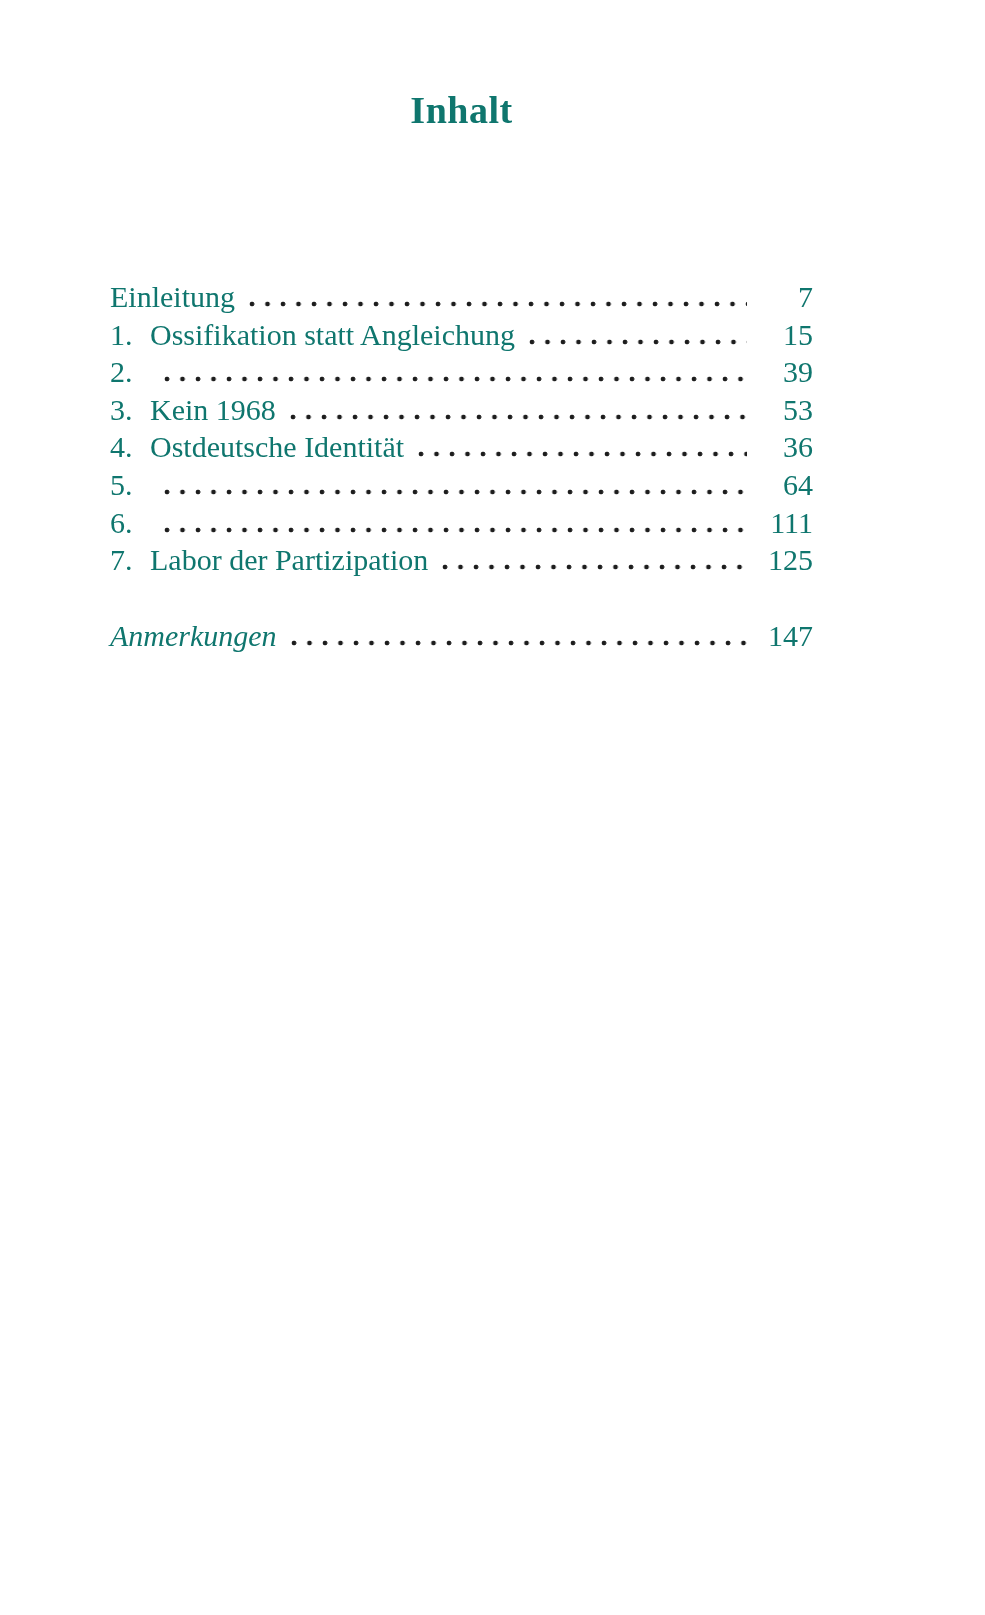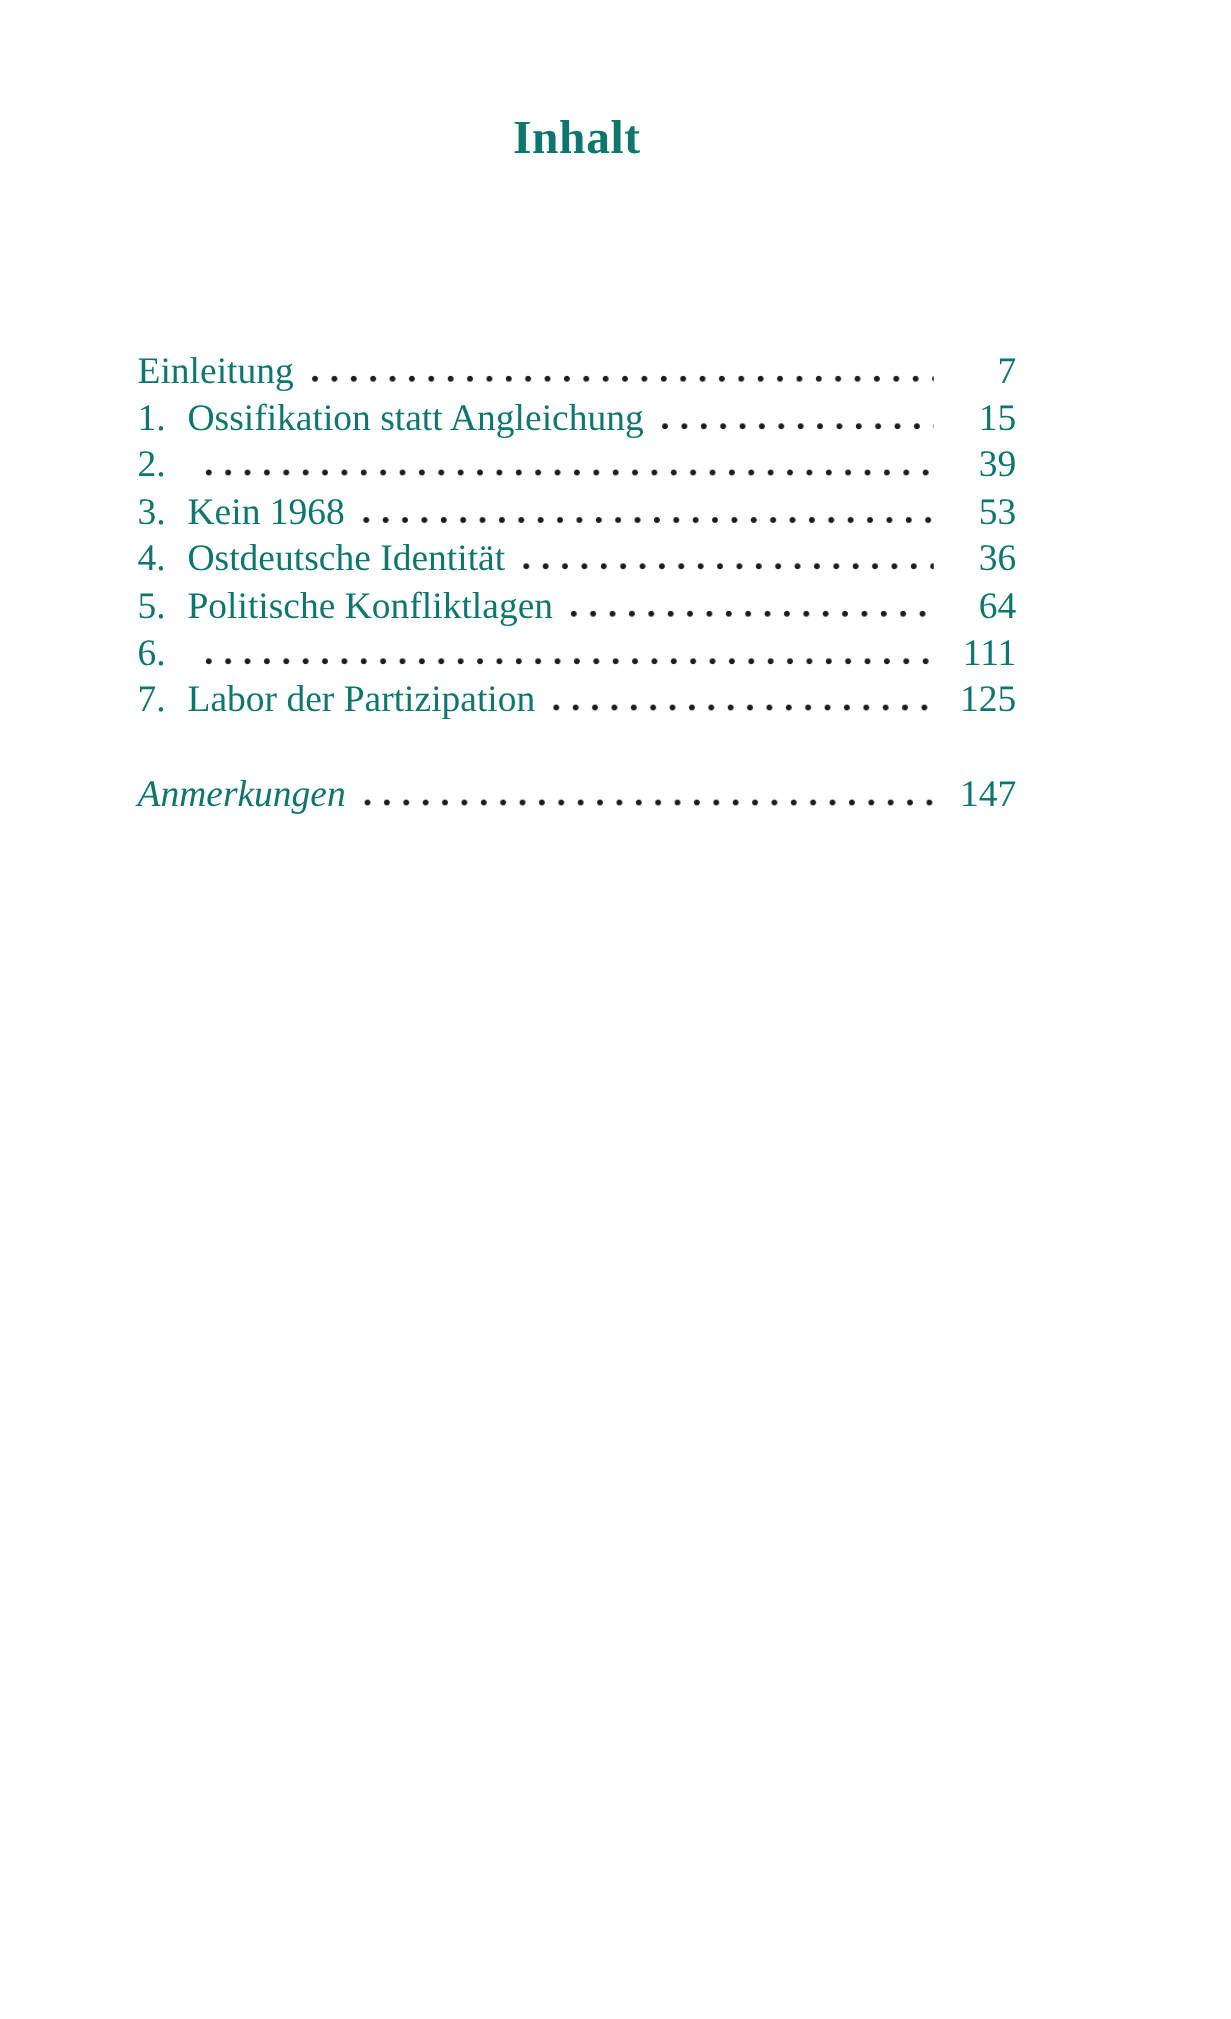--- a/index.html
+++ b/index.html
@@ -100,21 +100,20 @@
             <span class="pagenum">53</span>
           </div>
           <div class="toc-row">
             <span class="num">4.</span>
             <span class="label">Ostdeutsche Identität</span>
             <span class="leader"></span>
             <span class="pagenum">36</span>
           </div>
           <div class="toc-row">
             <span class="num">5.</span>
-            <span class="label">Politische Konfliktlagen</span>
             <span class="leader"></span>
             <span class="pagenum">64</span>
           </div>
           <div class="toc-row">
             <span class="num">6.</span>
             <span class="leader"></span>
             <span class="pagenum">111</span>
           </div>
           <div class="toc-row">
             <span class="num">7.</span>

